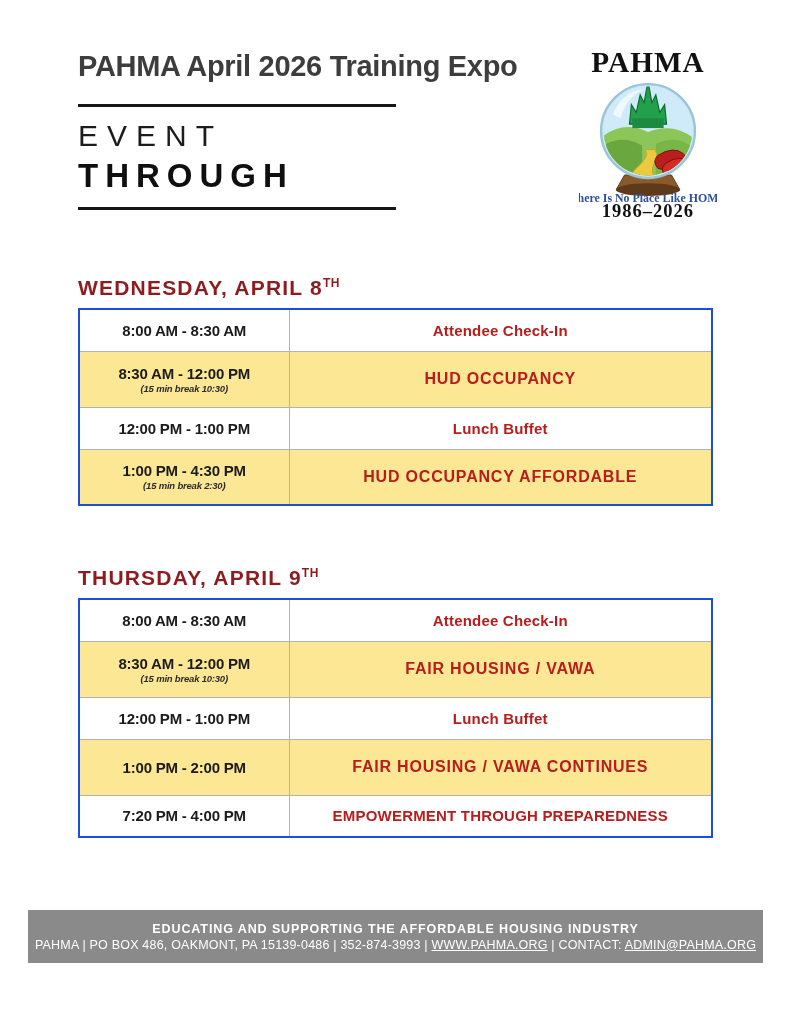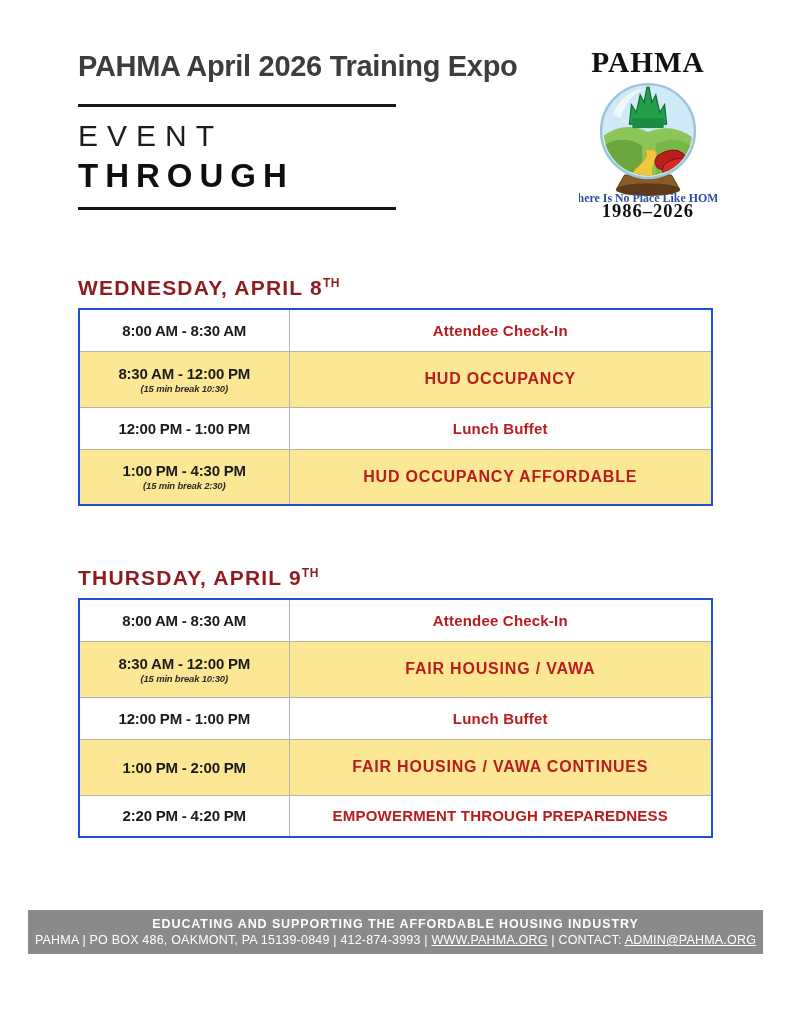--- a/index.html
+++ b/index.html
@@ -29,21 +29,21 @@
   .sched td.c-time { width:210px; }
   .sched tr { height:42px; }
   .sched tr.hl { height:56px; }
   .sched tr.hl td { background:#fce794; }
   .time-txt { font-weight:bold; font-size:15px; color:#1b1b1b; letter-spacing:-0.2px; }
   .note-txt { font-size:9.5px; font-style:italic; font-weight:bold; color:#2b2b2b; margin-top:1px; letter-spacing:-0.2px; }
   .session-txt { font-weight:bold; font-size:15px; color:#b91c1c; letter-spacing:0.2px; }
   .sched tr.hl .session-txt { font-size:16px; letter-spacing:0.8px; }
   
   .footer {
-    position:absolute; left:28px; right:28px; top:910px; height:44px;
+    position:absolute; left:28px; right:28px; top:910px; height:53px;
     background:#8a8a8a; color:#ffffff;
     display:flex; flex-direction:column; justify-content:center; align-items:center; gap:2px;
   }
   .f-line1 { font-weight:bold; font-size:12.5px; letter-spacing:0.9px; }
   .f-line2 { font-size:12.5px; letter-spacing:0.2px; }
   .f-line2 a { color:#ffffff; text-decoration:underline; cursor:pointer;margin-top:40px; }
 </style>
 </head>
 <body>
 
@@ -180,27 +180,27 @@
       <div class="time-txt">1:00 PM - 2:00 PM</div>
 
     </td>
     <td class="c-session">
       <div class="session-txt">FAIR HOUSING / VAWA CONTINUES</div>
     </td>
   </tr>
 
   <tr>
     <td class="c-time">
-      <div class="time-txt">2:20 PM - 4:20 PM</div>
+      <div class="time-txt">7:20 PM - 4:00 PM</div>
 
     </td>
     <td class="c-session">
       <div class="session-txt">EMPOWERMENT THROUGH PREPAREDNESS</div>
     </td>
   </tr>
 </tbody>
   </table>
 </div>
 
 <div class="footer">
   <div class="f-line1">EDUCATING AND SUPPORTING THE AFFORDABLE HOUSING INDUSTRY</div>
-  <div class="f-line2"><span>PAHMA | PO BOX 486, OAKMONT, PA 15139-0849 | 412-874-3993 | </span><a>WWW.PAHMA.ORG</a><span> | CONTACT: </span><a>ADMIN@PAHMA.ORG</a></div>
+  <div class="f-line2"><span>PAHMA | PO BOX 486, OAKMONT, PA 15139-0486 | 352-874-3993 | </span><a>WWW.PAHMA.ORG</a><span> | CONTACT: </span><a>ADMIN@PAHMA.ORG</a></div>
 </div>
 
 </body></html>

